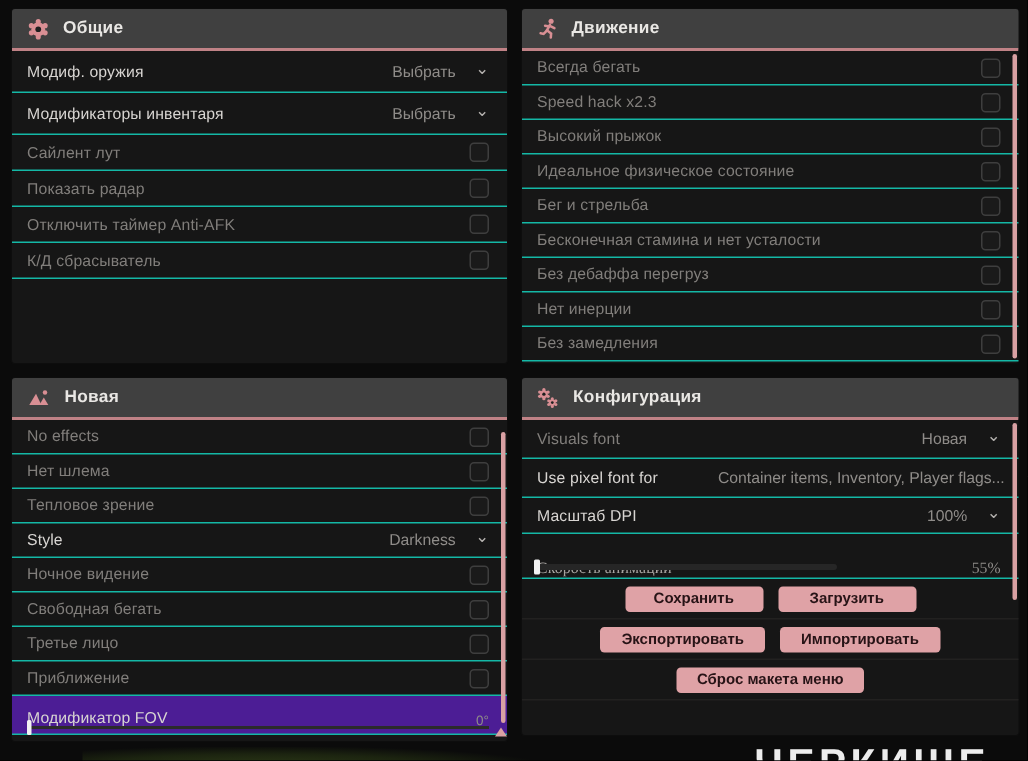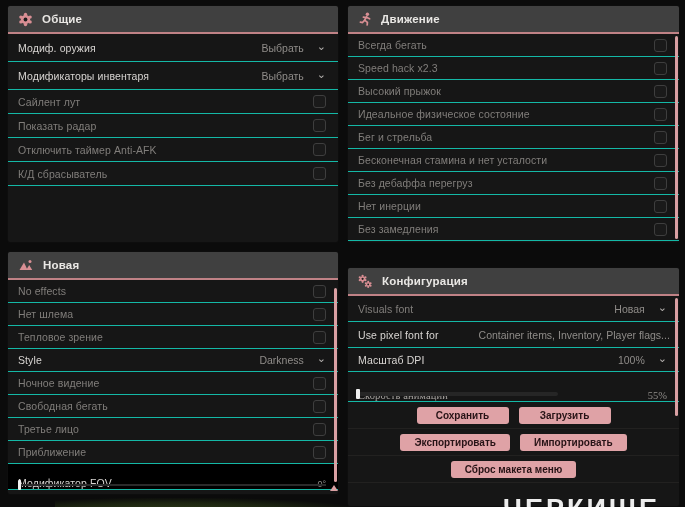--- a/index.html
+++ b/index.html
@@ -9,21 +9,21 @@
     font-family:"Liberation Sans", sans-serif;
     -webkit-font-smoothing:antialiased;
   }
   .panel {
     position:absolute; background:#161616; border-radius:2px;
     box-shadow:0 0 0 1px #0d0d0d;
   }
   #panel-general  { left:8px;   top:6px;   width:330px; height:236px; }
   #panel-movement { left:348px; top:6px;   width:331px; height:236px; }
   #panel-camera   { left:8px;   top:252px; width:330px; height:242px; }
-  #panel-config   { left:348px; top:252px; width:331px; height:238px;margin-top:16px; }
+  #panel-config   { left:348px; top:252px; width:331px; height:238px; }
 
   .panel-header {
     height:26px; background:#404040; border-bottom:2px solid #c08286;
     display:flex; align-items:center; gap:9px; padding:0 10px;
     border-radius:2px 2px 0 0;
   }
   .panel-title { color:#e9e7e4; font-size:11.5px; font-weight:bold; letter-spacing:.2px; }
   .hdr-icon { display:flex; align-items:center; }
 
   .rows { position:relative; }
@@ -54,21 +54,21 @@
   #panel-movement .scrollbar { top:30px; bottom:3px; }
   #panel-camera   .scrollbar { top:36px; bottom:12px; }
   #panel-config   .scrollbar { top:30px; height:118px; }
   .scroll-arrow {
     position:absolute; right:0; bottom:3px; width:0; height:0;
     border-left:4px solid transparent; border-right:4px solid transparent;
     border-bottom:6px solid #d9a0a3;
   }
 
   
-  .row-fov { background:#000000; height:26px; align-items:flex-end; padding-top:4px; }
+  .row-fov { background:#4c1d95; height:26px; align-items:center; padding-top:4px; }
   .fov-track {
     position:absolute; left:10px; right:12px; bottom:3px; height:2px; background:#2b2b2b;
   }
   .fov-handle {
     position:absolute; left:0; bottom:-4px; width:3px; height:10px; background:#f2f2f2; border-radius:1px;
   }
   .fov-value { color:#8f8c89; font-size:9px; margin-top:2px; }
 
   
   .row-anim { height:30px; align-items:flex-end; padding-top:5px;font-family:Liberation Serif, serif; }

